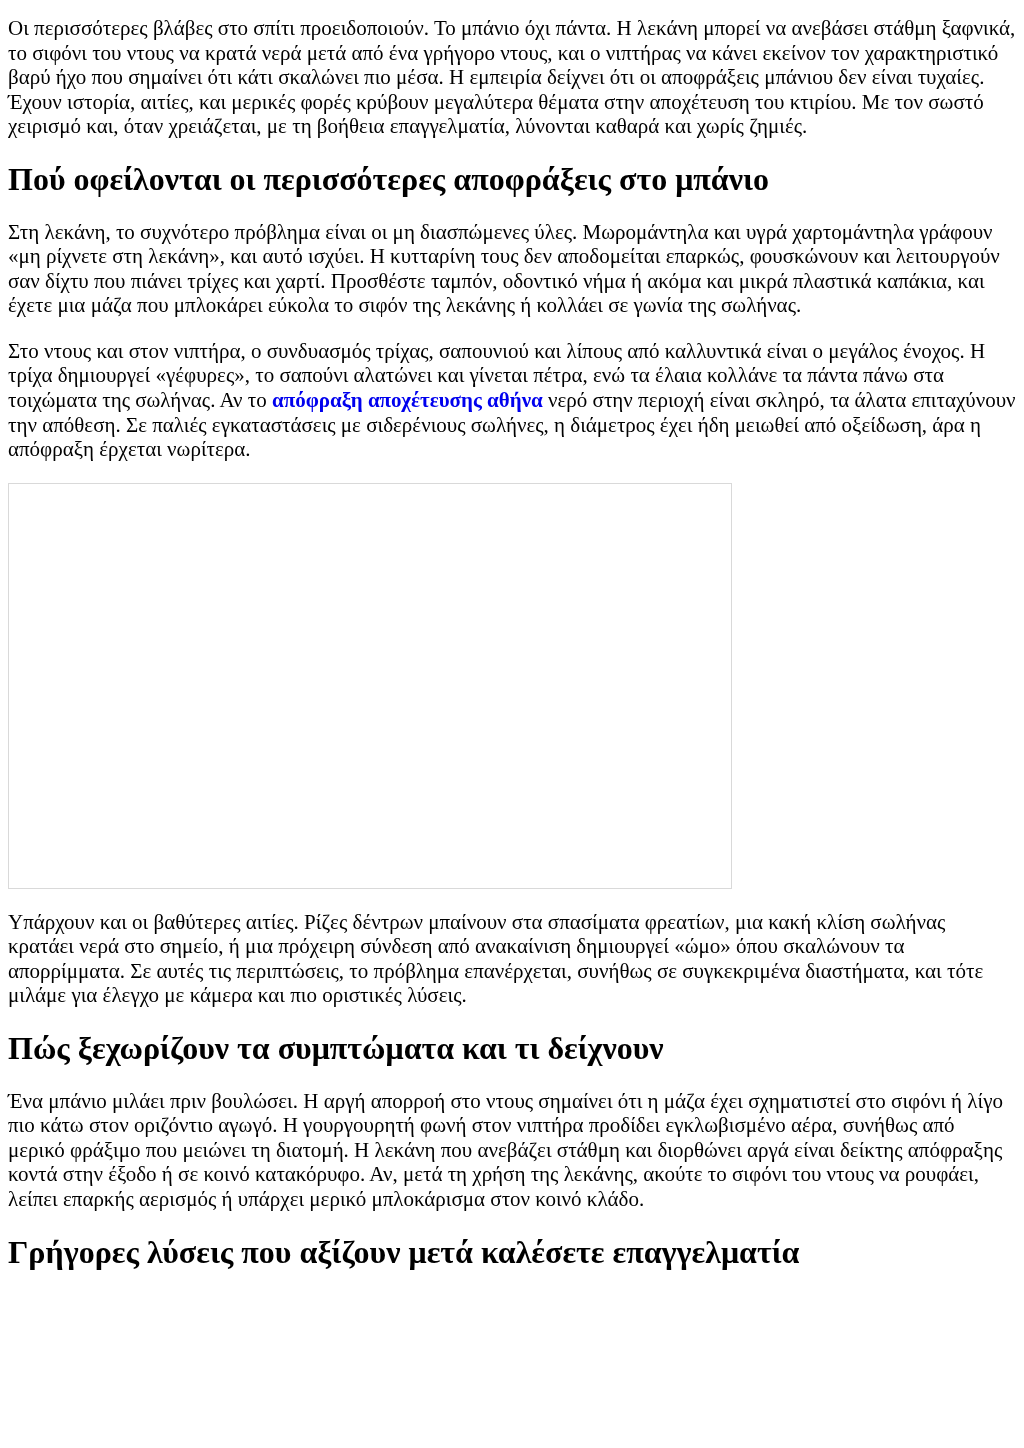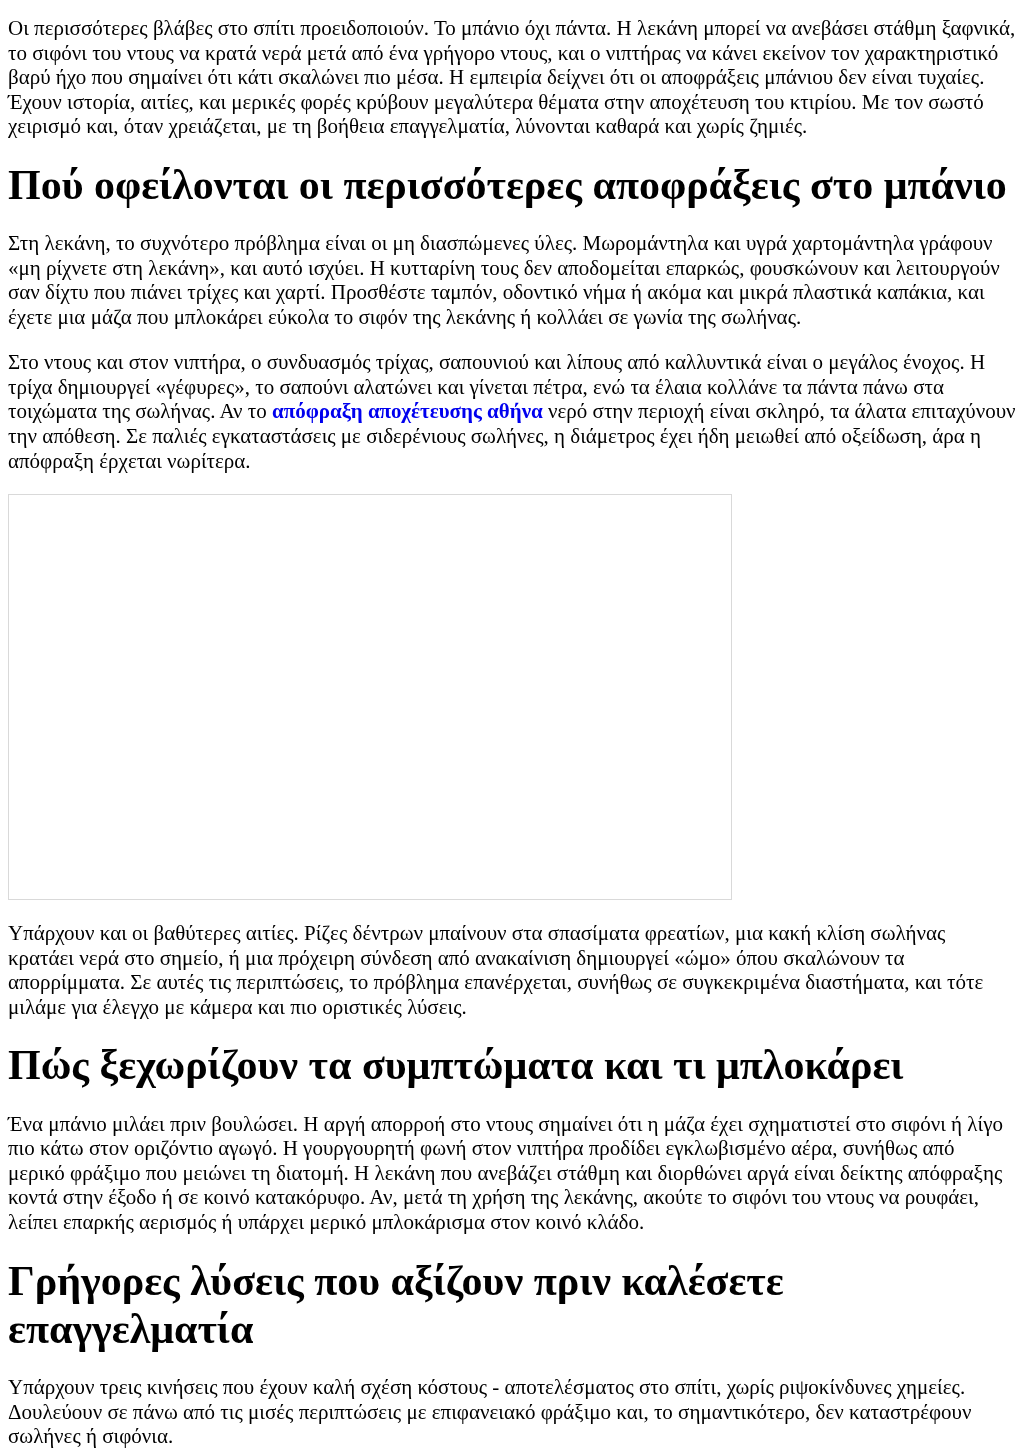--- a/index.html
+++ b/index.html
@@ -19,21 +19,21 @@
   .article {
     margin: 8px;
   }
   p {
     margin: 21px 0;
   }
   p:first-child {
     margin-top: 16px;
   }
   h1 {
-    font-size: 42px;
+    font-size: 32px;
     font-weight: bold;
     line-height: 1.15;
     margin: 22px 0;
   }
   a.seo-link {
     font-weight: bold;
     cursor: pointer;
   }
   .media-placeholder {
     width: 722px;
@@ -53,22 +53,21 @@
   <h1>Πού οφείλονται οι περισσότερες αποφράξεις στο μπάνιο</h1>
 
   <p>Στη λεκάνη, το συχνότερο πρόβλημα είναι οι μη διασπώμενες ύλες. Μωρομάντηλα και υγρά χαρτομάντηλα γράφουν «μη ρίχνετε στη λεκάνη», και αυτό ισχύει. Η κυτταρίνη τους δεν αποδομείται επαρκώς, φουσκώνουν και λειτουργούν σαν δίχτυ που πιάνει τρίχες και χαρτί. Προσθέστε ταμπόν, οδοντικό νήμα ή ακόμα και μικρά πλαστικά καπάκια, και έχετε μια μάζα που μπλοκάρει εύκολα το σιφόν της λεκάνης ή κολλάει σε γωνία της σωλήνας.</p>
 
   <p><span>Στο ντους και στον νιπτήρα, ο συνδυασμός τρίχας, σαπουνιού και λίπους από καλλυντικά είναι ο μεγάλος ένοχος. Η τρίχα δημιουργεί «γέφυρες», το σαπούνι αλατώνει και γίνεται πέτρα, ενώ τα έλαια κολλάνε τα πάντα πάνω στα τοιχώματα της σωλήνας. Αν το </span><a class="seo-link" style="color: rgb(0, 0, 238);">απόφραξη αποχέτευσης αθήνα</a><span> νερό στην περιοχή είναι σκληρό, τα άλατα επιταχύνουν την απόθεση. Σε παλιές εγκαταστάσεις με σιδερένιους σωλήνες, η διάμετρος έχει ήδη μειωθεί από οξείδωση, άρα η απόφραξη έρχεται νωρίτερα.</span></p>
 
   <div class="media-placeholder" style="border-color: rgb(217, 217, 217);"></div>
 
   <p>Υπάρχουν και οι βαθύτερες αιτίες. Ρίζες δέντρων μπαίνουν στα σπασίματα φρεατίων, μια κακή κλίση σωλήνας κρατάει νερά στο σημείο, ή μια πρόχειρη σύνδεση από ανακαίνιση δημιουργεί «ώμο» όπου σκαλώνουν τα απορρίμματα. Σε αυτές τις περιπτώσεις, το πρόβλημα επανέρχεται, συνήθως σε συγκεκριμένα διαστήματα, και τότε μιλάμε για έλεγχο με κάμερα και πιο οριστικές λύσεις.</p>
 
-  <h1>Πώς ξεχωρίζουν τα συμπτώματα και τι μπλοκάρει</h1>
+  <h1>Πώς ξεχωρίζουν τα συμπτώματα και τι δείχνουν</h1>
 
   <p>Ένα μπάνιο μιλάει πριν βουλώσει. Η αργή απορροή στο ντους σημαίνει ότι η μάζα έχει σχηματιστεί στο σιφόνι ή λίγο πιο κάτω στον οριζόντιο αγωγό. Η γουργουρητή φωνή στον νιπτήρα προδίδει εγκλωβισμένο αέρα, συνήθως από μερικό φράξιμο που μειώνει τη διατομή. Η λεκάνη που ανεβάζει στάθμη και διορθώνει αργά είναι δείκτης απόφραξης κοντά στην έξοδο ή σε κοινό κατακόρυφο. Αν, μετά τη χρήση της λεκάνης, ακούτε το σιφόνι του ντους να ρουφάει, λείπει επαρκής αερισμός ή υπάρχει μερικό μπλοκάρισμα στον κοινό κλάδο.</p>
 
 
-  <h1>Γρήγορες λύσεις που αξίζουν πριν καλέσετε επαγγελματία</h1>
+  <h1>Γρήγορες λύσεις που αξίζουν μετά καλέσετε επαγγελματία</h1>
 
-  <p>Υπάρχουν τρεις κινήσεις που έχουν καλή σχέση κόστους - αποτελέσματος στο σπίτι, χωρίς ριψοκίνδυνες χημείες. Δουλεύουν σε πάνω από τις μισές περιπτώσεις με επιφανειακό φράξιμο και, το σημαντικότερο, δεν καταστρέφουν σωλήνες ή σιφόνια.</p>
 
 </div>
 
 </body></html>

